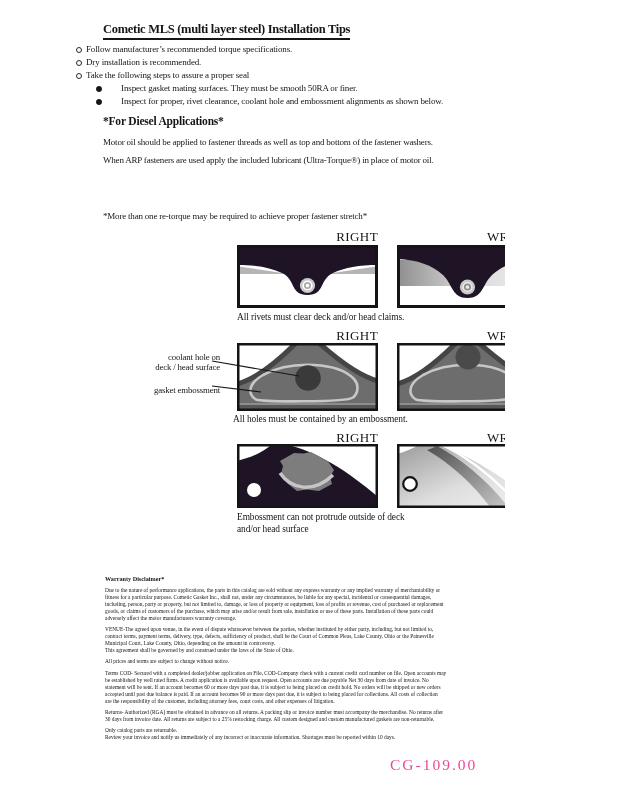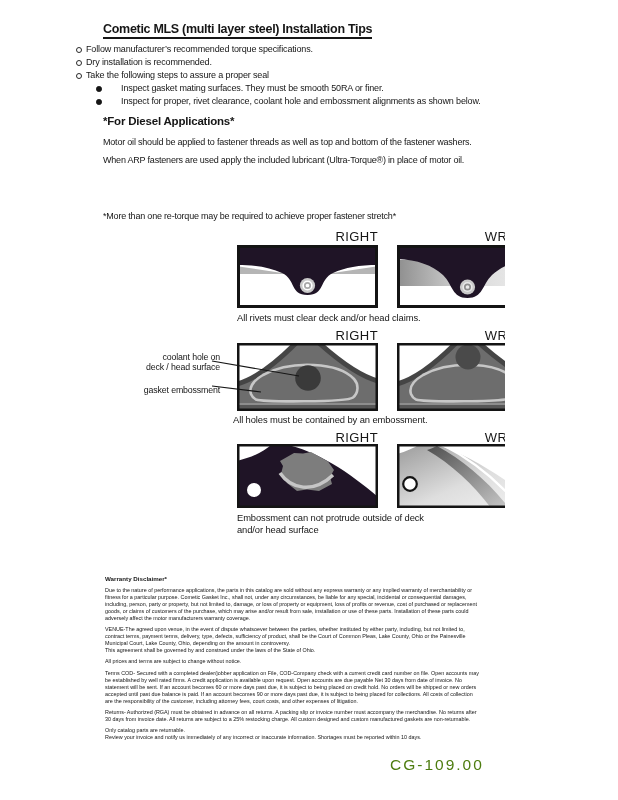--- a/index.html
+++ b/index.html
@@ -1,18 +1,18 @@
 <!DOCTYPE html>
 <html><head>
 <meta charset="utf-8">
 <style>
   html,body{margin:0;padding:0;background:#fff;}
   .page{
     position:relative;width:505px;height:800px;background:#ffffff;overflow:hidden;
-    font-family:Liberation Sans, sans-serif;color:#161616;
+    font-family:Liberation Serif, serif;color:#161616;
   }
   .title{
     position:absolute;left:103px;top:22px;margin:0;
     font-size:12.5px;font-weight:700;letter-spacing:-0.3px;
     border-bottom:2px solid #161616;padding-bottom:1px;
   }
   .tips{position:absolute;left:76px;top:43px;font-size:9px;letter-spacing:-0.15px;}
   .tip-row{display:flex;align-items:flex-start;height:13px;line-height:13px;}
   .tip-row.sub{margin-left:20px;gap:16px;}
   .bullet{flex:none;width:4px;height:4px;border:1.1px solid #2a2a2a;border-radius:50%;margin:3.6px 4px 0 0;background:#fff;}
@@ -41,21 +41,21 @@
   #leader-svg{position:absolute;left:205px;top:352px;}
 
   #fig3-right-label{left:237px;top:430px;}  #fig3-wrong-label{left:397px;top:430px;}
   #fig3-right-box{left:237px;top:444px;}    #fig3-wrong-box{left:397px;top:444px;}
   #fig3-caption{left:237px;top:512px;}
 
   .legal{position:absolute;left:105px;top:575px;width:415px;font-size:5.4px;line-height:7px;letter-spacing:0;}
   .legal h4{margin:0 0 5px 0;font-size:6.2px;font-weight:700;}
   .legal p{margin:0 0 4.2px 0;white-space:pre-line;}
 
-  .pagenum{position:absolute;left:390px;top:756px;margin:0;font-size:15.5px;letter-spacing:2px;font-weight:400;color:#4d7c0f;}
+  .pagenum{position:absolute;left:390px;top:756px;margin:0;font-size:15.5px;letter-spacing:2px;font-weight:400;color:#ec4899;}
 </style>
 </head>
 <body>
 
 <div class="page">
 
   <h1 class="title">Cometic MLS (multi layer steel) Installation Tips</h1>
 
   <div class="tips">
     <div class="tip-row">

